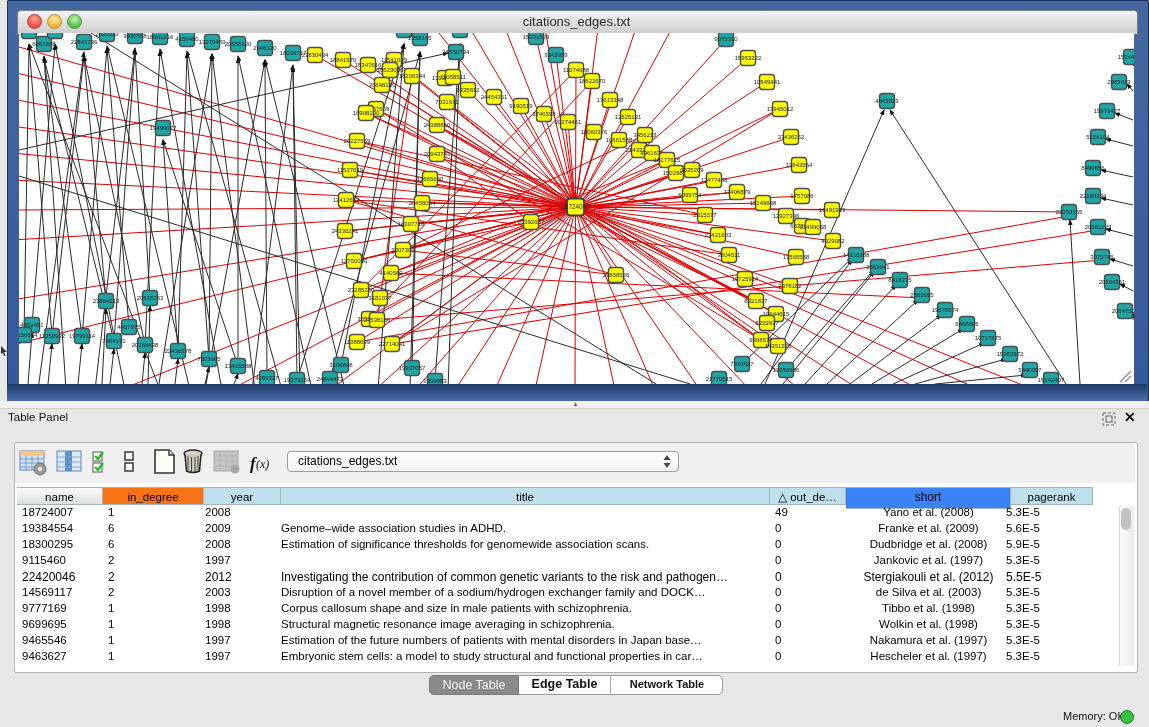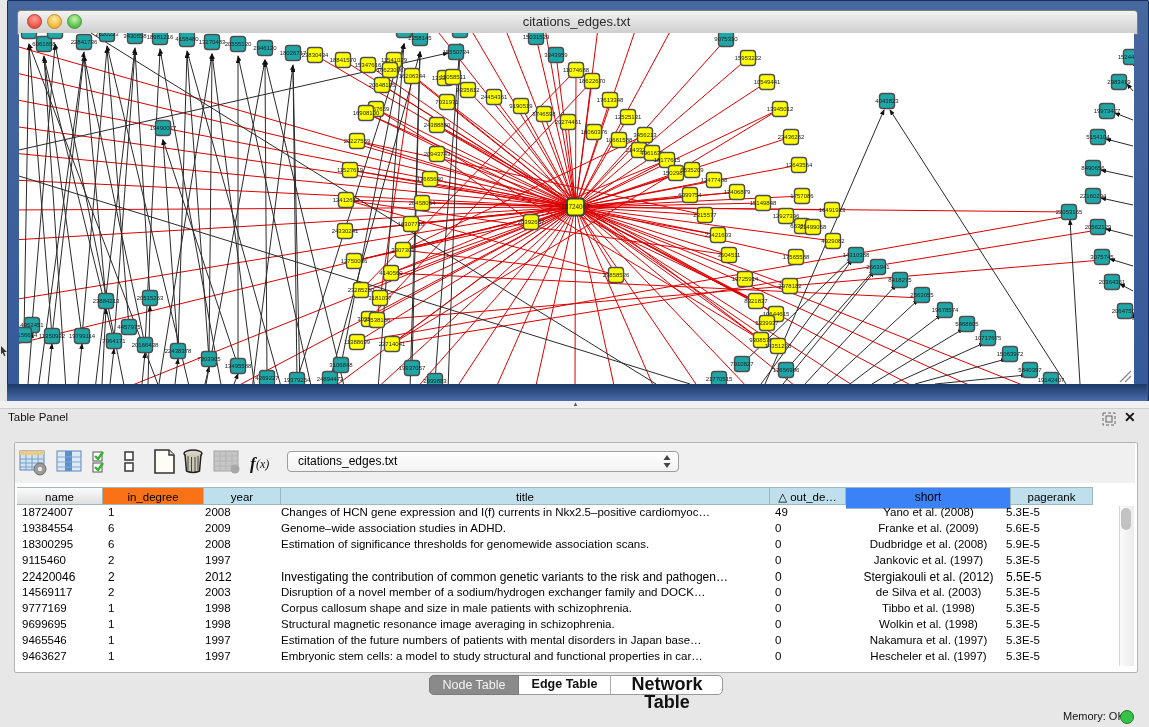--- a/index.html
+++ b/index.html
@@ -592,21 +592,20 @@
 <div style="position:absolute;left:103px;top:487px;width:101px;height:18px;background:#f97316;border:1px solid #9fb6bf;border-left:none;box-sizing:border-box;font-size:11.5px;text-align:center;line-height:18px;color:#000">in_degree</div>
 <div style="position:absolute;left:204px;top:487px;width:77px;height:18px;background:#bfdfec;border:1px solid #9fb6bf;border-left:none;box-sizing:border-box;font-size:11.5px;text-align:center;line-height:18px;color:#000">year</div>
 <div style="position:absolute;left:281px;top:487px;width:489px;height:18px;background:#bfdfec;border:1px solid #9fb6bf;border-left:none;box-sizing:border-box;font-size:11.5px;text-align:center;line-height:18px;color:#000">title</div>
 <div style="position:absolute;left:770px;top:487px;width:76px;height:18px;background:#bfdfec;border:1px solid #9fb6bf;border-left:none;box-sizing:border-box;font-size:11.5px;text-align:center;line-height:18px;color:#000">△ out_de…</div>
 <div style="position:absolute;left:846px;top:487px;width:165px;height:22px;background:#3b82f6;border:1px solid #9fb6bf;border-left:none;box-sizing:border-box;font-size:12px;text-align:center;line-height:18px;color:#000">short</div>
 <div style="position:absolute;left:1011px;top:487px;width:82px;height:18px;background:#bfdfec;border:1px solid #9fb6bf;border-left:none;box-sizing:border-box;font-size:11.5px;text-align:center;line-height:18px;color:#000">pagerank</div>
  <div style="position:absolute;left:0;top:506px;width:1149px;height:16px;font-size:11.5px;color:#000">
     <div style="position:absolute;left:22px;top:0">18724007</div>
     <div style="position:absolute;left:108px;top:0">1</div>
     <div style="position:absolute;left:205px;top:0">2008</div>
-    <div style="position:absolute;left:281px;top:0">Changes of HCN gene expression and I(f) currents in Nkx2.5–positive cardiomyoc…</div>
     <div style="position:absolute;left:775px;top:0">49</div>
     <div style="position:absolute;left:846px;width:165px;top:0;text-align:center">Yano et al. (2008)</div>
     <div style="position:absolute;left:1006px;top:0">5.3E-5</div>
   </div>
 <div style="position:absolute;left:0;top:522px;width:1149px;height:16px;font-size:11.5px;color:#000">
     <div style="position:absolute;left:22px;top:0">19384554</div>
     <div style="position:absolute;left:108px;top:0">6</div>
     <div style="position:absolute;left:205px;top:0">2009</div>
     <div style="position:absolute;left:281px;top:0">Genome–wide association studies in ADHD.</div>
     <div style="position:absolute;left:775px;top:0">0</div>
@@ -684,20 +683,20 @@
     <div style="position:absolute;left:846px;width:165px;top:0;text-align:center">Hescheler et al. (1997)</div>
     <div style="position:absolute;left:1006px;top:0">5.3E-5</div>
   </div>
 
  <div class="abs" style="left:1119px;top:506px;width:14px;height:160px;background:linear-gradient(90deg,#fafafa,#ececec);border-left:1px solid #d5d5d5"></div>
  <div class="abs" style="left:1121px;top:508px;width:10px;height:22px;background:#c2c2c2;border-radius:5px"></div>
 
  <div class="abs" style="left:429px;top:675px;width:294px;height:20px;background:#fff;border:1px solid #9a9a9a;border-radius:5px;box-sizing:border-box"></div>
  <div class="abs" style="left:429px;top:675px;width:90px;height:20px;background:#8a8a8a;border:1px solid #7c7c7c;border-radius:5px 0 0 5px;box-sizing:border-box;color:#f4f4f4;font-size:12.5px;text-align:center;line-height:18px">Node Table</div>
  <div class="abs" style="left:519px;top:675px;width:92px;height:20px;border-right:1px solid #aaa;box-sizing:border-box;color:#111;font-size:12.5px;font-weight:bold;text-align:center;line-height:18px">Edge Table</div>
- <div class="abs" style="left:611px;top:675px;width:112px;height:20px;box-sizing:border-box;color:#111;font-size:18px;font-weight:bold;text-align:center;line-height:18px">Network Table</div>
+ <div class="abs" style="left:611px;top:675px;width:112px;height:20px;box-sizing:border-box;color:#111;font-size:11px;font-weight:bold;text-align:center;line-height:18px">Network Table</div>
 
  <div class="abs" style="left:1063px;top:710px;font-size:11px;color:#111">Memory: OK</div>
  <div class="abs" style="left:1120px;top:710px;width:12px;height:12px;border-radius:50%;background:#35c246;border:1px solid #1d7a2a"></div>
 
  <svg class="abs" style="left:0px;top:346px" width="8" height="10" viewBox="0 0 8 10">
     <path d="M1 0 L7 6 L4 6 L5.5 9.5 L4 10 L2.8 6.8 L1 8 z" fill="#333"></path>
   </svg>
 
 </body></html>

